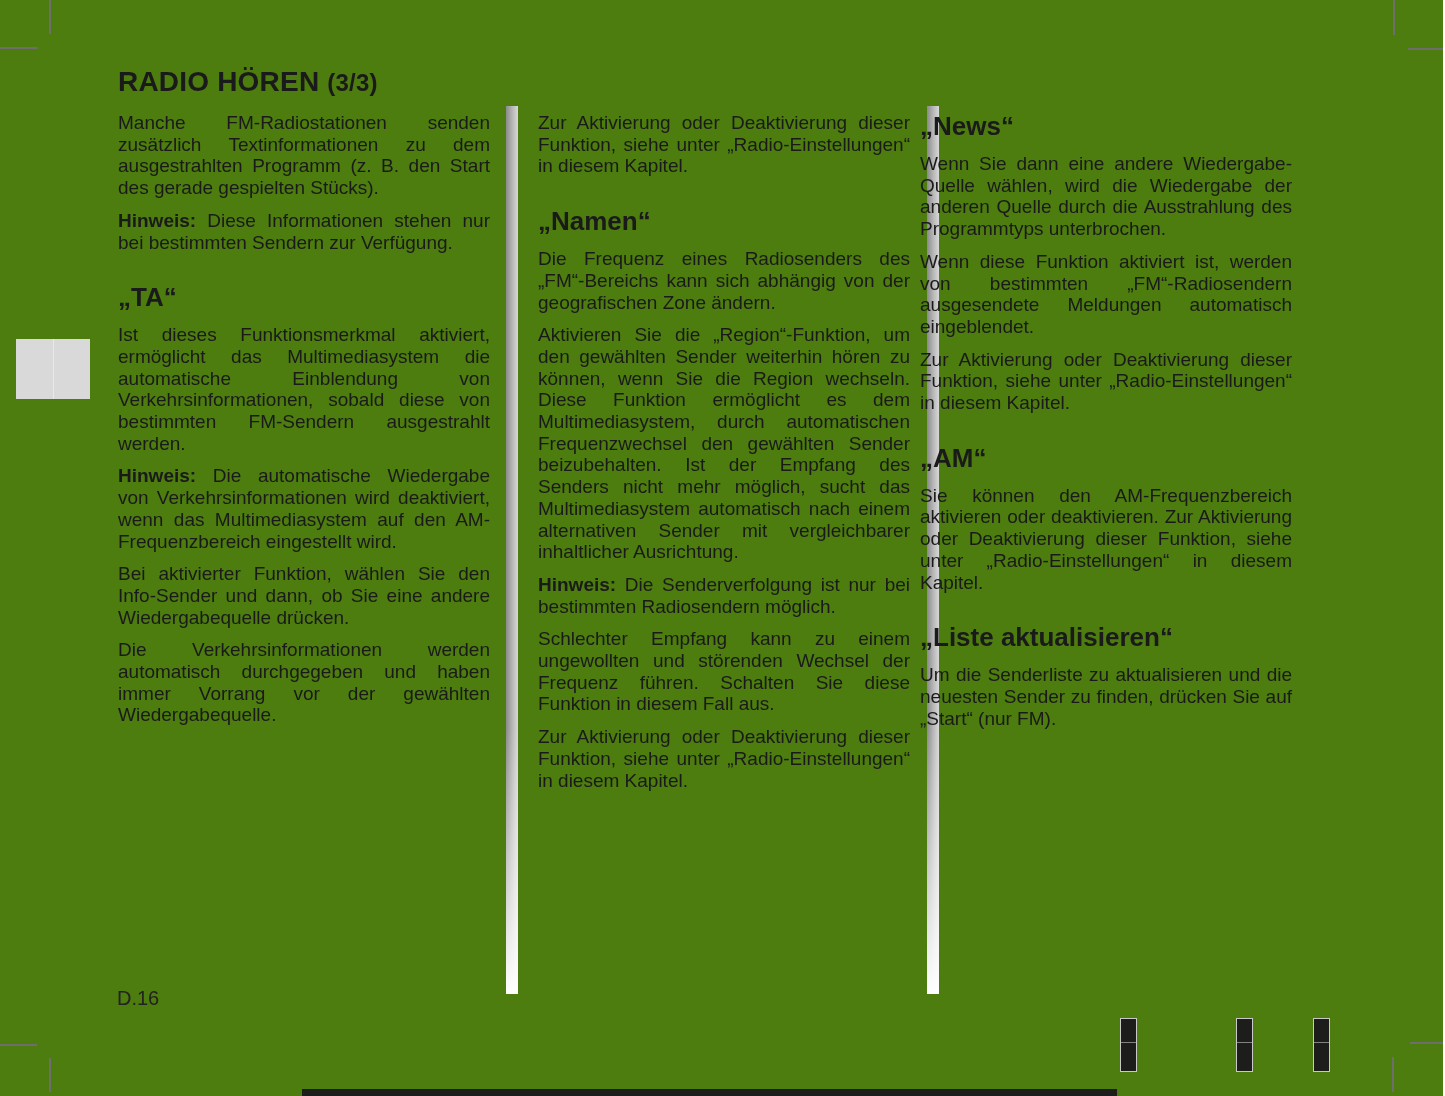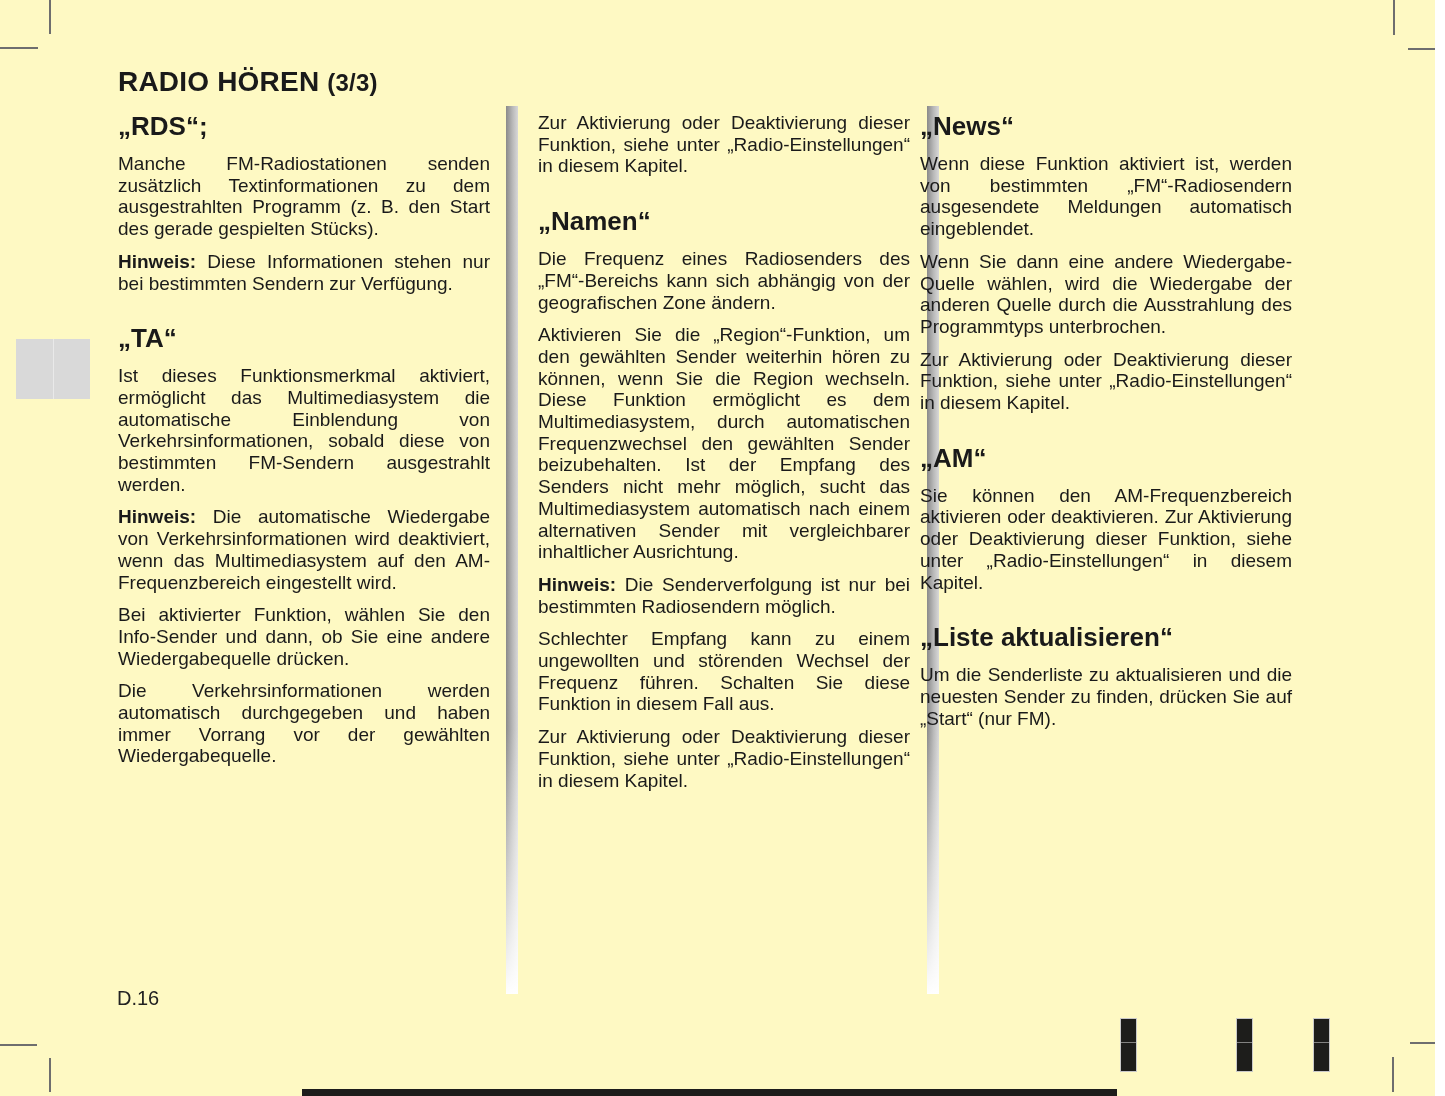--- a/index.html
+++ b/index.html
@@ -1,18 +1,18 @@
 <!DOCTYPE html>
 <html lang="de"><head>
 <meta charset="utf-8">
 <style>
   html,body{margin:0;padding:0;background:#fff;}
   #page{
-    position:relative;width:1435px;height:1096px;background:#fef9c3;
-    font-family:"Liberation Sans", sans-serif;color:#1a1a1a;overflow:hidden;
+    position:relative;width:1435px;height:1096px;background:#4d7c0f;
+    font-family:"Liberation Sans", sans-serif;color:#1a1a1a;overflow:hidden;padding-left:8px;
   }
   
   .mark{position:absolute;background:#6e6e6e;}
   .regbar{position:absolute;width:17px;height:54px;background:#1d1d1b;border:1px solid #c9c9c9;box-sizing:border-box;}
   .regbar .mid{position:absolute;left:0;right:0;top:45%;height:1px;background:rgba(255,255,255,0.45);}
   #bottom-strip{position:absolute;left:302px;top:1089px;width:815px;height:7px;background:#1d1d1b;}
   
   #tab-marker{position:absolute;left:16px;top:339px;width:74px;height:60px;background:#d9d9d9;}
   #tab-marker .split{position:absolute;top:0;bottom:0;left:50%;width:1px;background:#e9e9e9;}
   
@@ -54,42 +54,41 @@
   <h1 id="page-title"><span>RADIO HÖREN </span><span class="suffix">(3/3)</span></h1>
 
   <div id="tab-marker">
       <div class="split"></div>
     </div>
 
   <div class="separator" style="left:506px;"></div>
   <div class="separator" style="left:927px;"></div>
 
   <div id="col-1" class="column">
-      <h2 class="section-heading">„RDS“;</h2>
       <p class="para">Manche FM-Radiostationen senden zusätzlich Textinformationen zu dem ausgestrahlten Programm (z. B. den Start des gerade gespielten Stücks).</p>
       <p class="para"><strong>Hinweis: </strong>Diese Informationen stehen nur bei bestimmten Sendern zur Verfügung.</p>
       <h2 class="section-heading">„TA“</h2>
       <p class="para">Ist dieses Funktionsmerkmal aktiviert, ermöglicht das Multimediasystem die automatische Einblendung von Verkehrsinformationen, sobald diese von bestimmten FM-Sendern ausgestrahlt werden.</p>
       <p class="para"><strong>Hinweis: </strong>Die automatische Wiedergabe von Verkehrsinformationen wird deaktiviert, wenn das Multimediasystem auf den AM-Frequenzbereich eingestellt wird.</p>
       <p class="para">Bei aktivierter Funktion, wählen Sie den Info-Sender und dann, ob Sie eine andere Wiedergabequelle drücken.</p>
       <p class="para">Die Verkehrsinformationen werden automatisch durchgegeben und haben immer Vorrang vor der gewählten Wiedergabequelle.</p>
     </div>
   <div id="col-2" class="column">
       <p class="para">Zur Aktivierung oder Deaktivierung dieser Funktion, siehe unter „Radio-Einstellungen“ in diesem Kapitel.</p>
       <h2 class="section-heading">„Namen“</h2>
       <p class="para">Die Frequenz eines Radiosenders des „FM“-Bereichs kann sich abhängig von der geografischen Zone ändern.</p>
       <p class="para">Aktivieren Sie die „Region“-Funktion, um den gewählten Sender weiterhin hören zu können, wenn Sie die Region wechseln. Diese Funktion ermöglicht es dem Multimediasystem, durch automatischen Frequenzwechsel den gewählten Sender beizubehalten. Ist der Empfang des Senders nicht mehr möglich, sucht das Multimediasystem automatisch nach einem alternativen Sender mit vergleichbarer inhaltlicher Ausrichtung.</p>
       <p class="para"><strong>Hinweis: </strong>Die Senderverfolgung ist nur bei bestimmten Radiosendern möglich.</p>
       <p class="para">Schlechter Empfang kann zu einem ungewollten und störenden Wechsel der Frequenz führen. Schalten Sie diese Funktion in diesem Fall aus.</p>
       <p class="para">Zur Aktivierung oder Deaktivierung dieser Funktion, siehe unter „Radio-Einstellungen“ in diesem Kapitel.</p>
     </div>
   <div id="col-3" class="column">
       <h2 class="section-heading">„News“</h2>
+      <p class="para">Wenn Sie dann eine andere Wiedergabe-Quelle wählen, wird die Wiedergabe der anderen Quelle durch die Ausstrahlung des Programmtyps unterbrochen.</p>
       <p class="para">Wenn diese Funktion aktiviert ist, werden von bestimmten „FM“-Radiosendern ausgesendete Meldungen automatisch eingeblendet.</p>
-      <p class="para">Wenn Sie dann eine andere Wiedergabe-Quelle wählen, wird die Wiedergabe der anderen Quelle durch die Ausstrahlung des Programmtyps unterbrochen.</p>
       <p class="para">Zur Aktivierung oder Deaktivierung dieser Funktion, siehe unter „Radio-Einstellungen“ in diesem Kapitel.</p>
       <h2 class="section-heading">„AM“</h2>
       <p class="para">Sie können den AM-Frequenzbereich aktivieren oder deaktivieren. Zur Aktivierung oder Deaktivierung dieser Funktion, siehe unter „Radio-Einstellungen“ in diesem Kapitel.</p>
       <h2 class="section-heading">„Liste aktualisieren“</h2>
       <p class="para">Um die Senderliste zu aktualisieren und die neuesten Sender zu finden, drücken Sie auf „Start“ (nur FM).</p>
     </div>
 
   <div id="page-number">D.16</div>
 
   <div class="regbar" style="left:1120px;top:1018px;">

